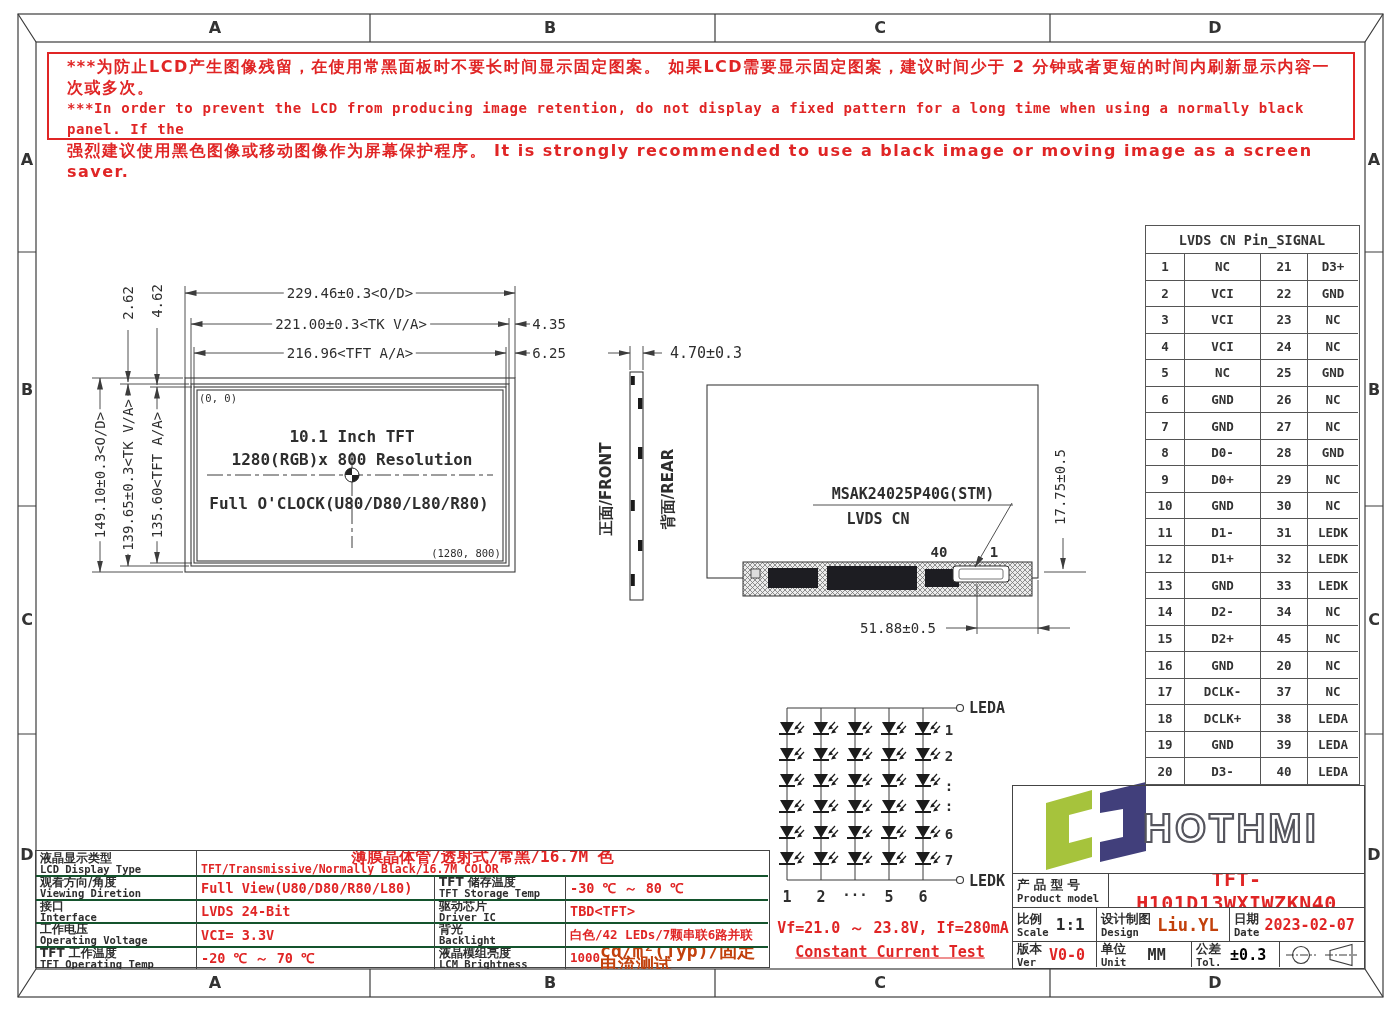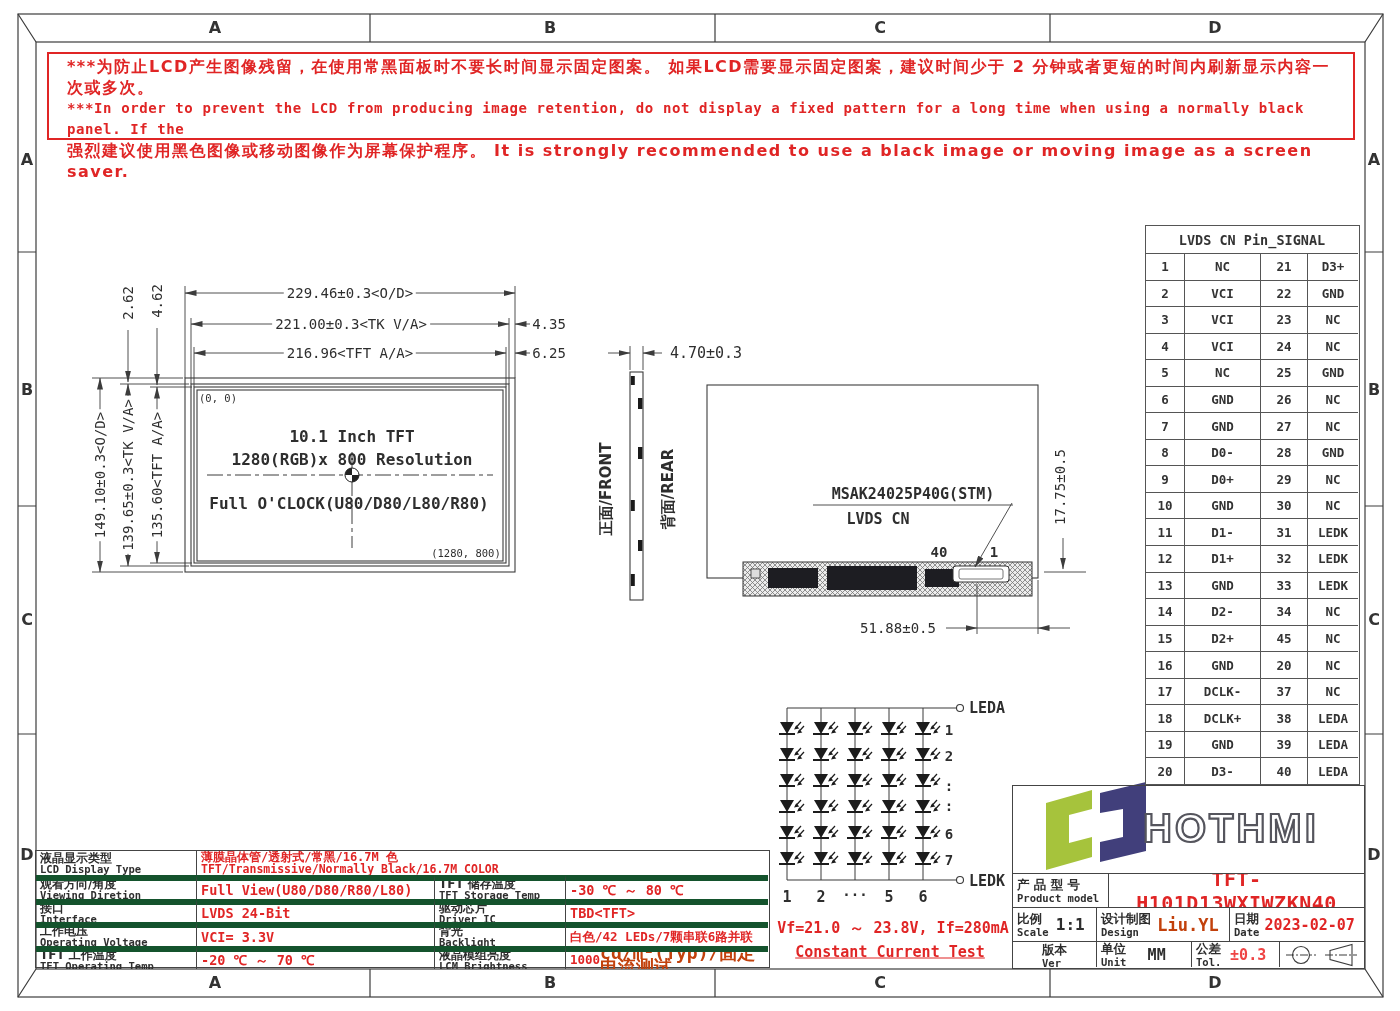--- a/index.html
+++ b/index.html
@@ -33,21 +33,21 @@
             font-family:"DejaVu Sans Mono","Liberation Mono",monospace;}
   .pin-head{grid-column:1/-1;display:flex;align-items:center;justify-content:center;
             font-size:13.5px;font-weight:600;color:#333;}
   .pcell{display:flex;align-items:center;justify-content:center;font-size:12.5px;font-weight:600;color:#333;
          border-top:1px solid #555;border-left:1px solid #555;overflow:hidden;}
   .pcell:nth-child(4n+2){border-left:none;}
   
   .spec-grid{position:absolute;left:35px;top:850px;width:735px;height:118px;z-index:2;
              display:grid;grid-template-columns:160px 238px 131px 203px;grid-template-rows:24px 23.5px 23.5px 23.5px 23.5px;
              border:1px solid #444;box-sizing:border-box;}
-  .scell{border-left:1px solid #444;border-top:6px solid #14532d;box-sizing:border-box;
+  .scell{border-left:1px solid #444;border-top:2px solid #14532d;box-sizing:border-box;
          display:flex;flex-direction:column;justify-content:center;padding:1px 4px;overflow:hidden;}
   .scell.nbl{border-left:none;}  .scell.nbt{border-top:none;}
   .scell .zh{font-size:12px;color:#2e2e2e;line-height:12px;font-weight:600;}
   .scell .en{font-size:10.5px;color:#2e2e2e;line-height:11px;font-family:"DejaVu Sans Mono","Liberation Mono",monospace;font-weight:600;}
   .sval{font-size:13.5px;font-weight:700;line-height:14px;font-family:"DejaVu Sans Mono","Liberation Mono",monospace;}
   .span3{grid-column:2/5;}
   
   .tblock{position:absolute;left:1012px;top:785px;width:353px;height:184px;z-index:2;
           border:1.5px solid #444;box-sizing:border-box;}
   .trow{display:flex;border-top:1px solid #444;box-sizing:border-box;}
@@ -573,21 +573,21 @@
 <span class="t c mono" style="left:923px;top:897px;font-size:15px;font-weight:600;">6</span>
 <span class="t c mono red" style="left:893px;top:928px;font-size:15px;font-weight:700;">Vf=21.0 ～ 23.8V, If=280mA</span>
 <span class="t c mono red" style="left:890px;top:952px;font-size:15px;font-weight:700;text-decoration:underline;">Constant Current Test</span>
 
 <div class="spec-grid">
   <div class="scell nbl nbt">
     <div class="zh">液晶显示类型</div>
     <div class="en">LCD Display Type</div>
   </div>
   <div class="scell nbt span3">
-    <div class="sval red" style="font-size:12px;line-height:12px;">薄膜晶体管/透射式/常黑/16.7M 色</div>
+    <div class="sval red" style="font-size:16px;line-height:12px;text-align:center;">薄膜晶体管/透射式/常黑/16.7M 色</div>
     <div class="sval red" style="font-size:11.5px;line-height:12px;">TFT/Transmissive/Normally Black/16.7M COLOR</div>
   </div>
 
   <div class="scell nbl">
     <div class="zh">观看方向/角度</div>
     <div class="en">Viewing Diretion</div>
   </div>
   <div class="scell">
     <div class="sval red">Full View(U80/D80/R80/L80)</div>
   </div>
@@ -676,38 +676,38 @@
     </div>
     <div class="tcell" style="flex:1;">
       <div class="tlab">
         <div class="zh">日期</div>
         <div class="en">Date</div>
       </div>
       <div class="tval red" style="font-size:15px;">2023-02-07</div>
     </div>
   </div>
   <div class="trow" style="height:26px;">
-    <div class="tcell nbl" style="width:83px;flex-direction:column;">
+    <div class="tcell nbl" style="width:83px;">
       <div class="tlab">
         <div class="zh">版本</div>
         <div class="en">Ver</div>
       </div>
       <div class="tval red" style="font-size:15px;">V0-0</div>
     </div>
     <div class="tcell" style="width:95px;">
       <div class="tlab">
         <div class="zh">单位</div>
         <div class="en">Unit</div>
       </div>
       <div class="tval" style="font-size:15px;color:#2e2e2e;">MM</div>
     </div>
     <div class="tcell" style="width:88px;">
       <div class="tlab">
         <div class="zh">公差</div>
         <div class="en">Tol.</div>
       </div>
-      <div class="tval" style="font-size:15px;color:#ef4444;">±0.3</div>
+      <div class="tval" style="font-size:15px;color:#000000;">±0.3</div>
     </div>
     <div class="tcell" style="flex:1;"></div>
   </div>
 </div>
 
 </div>
 
 </body></html>

